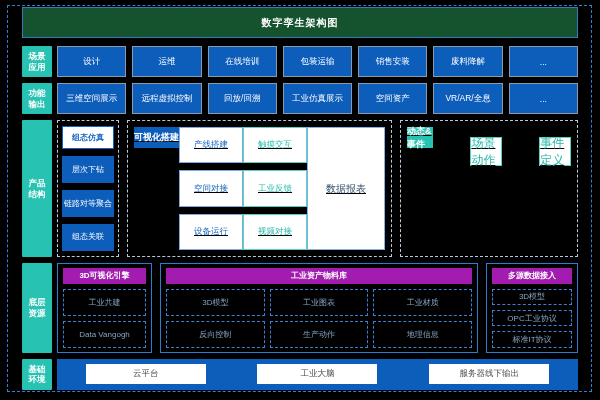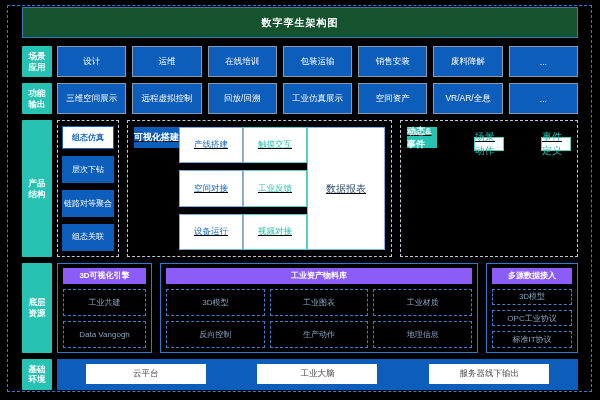--- a/index.html
+++ b/index.html
@@ -65,32 +65,32 @@
     display: flex; align-items: center; justify-content: center; text-align: center;
   }
   .blue-item { border: 1px solid #7fa9dd; color: #1565c0; }
   .teal-item { border: 1px solid #54d2c4; color: #27b9aa; }
   .report-box {
     flex: 0 0 78px; background: #fff; border: 1px solid #7fb3e8; color: #33516e;
     font-size: 10px; display: flex; align-items: center; justify-content: center;
   }
   .dynamic-group { flex: 0 0 178px; }
   .dyn-item {
-    background: #fff; border: 1px solid #54d2c4; color: #27b9aa; font-size: 10px;
-    height: 14px; display: flex; align-items: center; justify-content: center;
+    background: #fff; border: 1px solid #54d2c4; color: #27b9aa; font-size: 12px;
+    height: 29px; display: flex; align-items: center; justify-content: center;
     margin-top: 10px;
     margin-left: 37px;
   }
 
   
   .resource-row { height: 90px; }
   .resource-groups { flex: 1; display: flex; gap: 8px; }
   .res-group { border: 1.5px solid #2d7ad2; padding: 4px 5px; display: flex; flex-direction: column; gap: 5px; background: #000; }
   .res-header {
-    height: 16px; background: #8b5cf6; color: #fff; font-size: 8px; font-weight: bold;
+    height: 16px; background: #a21caf; color: #fff; font-size: 8px; font-weight: bold;
     display: flex; align-items: center; justify-content: center;
   }
   .res-item {
     border: 1px dashed #3f7fd0; color: #88a4c4; font-size: 8px;
     display: flex; align-items: center; justify-content: center; flex: 1; padding: 2px;
   }
   .res-g1 { flex: 0 0 95px; }
   .res-g2 { flex: 1; }
   .res-grid { flex: 1; display: grid; grid-template-columns: 1fr 1fr 1fr; grid-template-rows: 1fr 1fr; gap: 5px; }
   .res-g3 { flex: 0 0 92px; }

